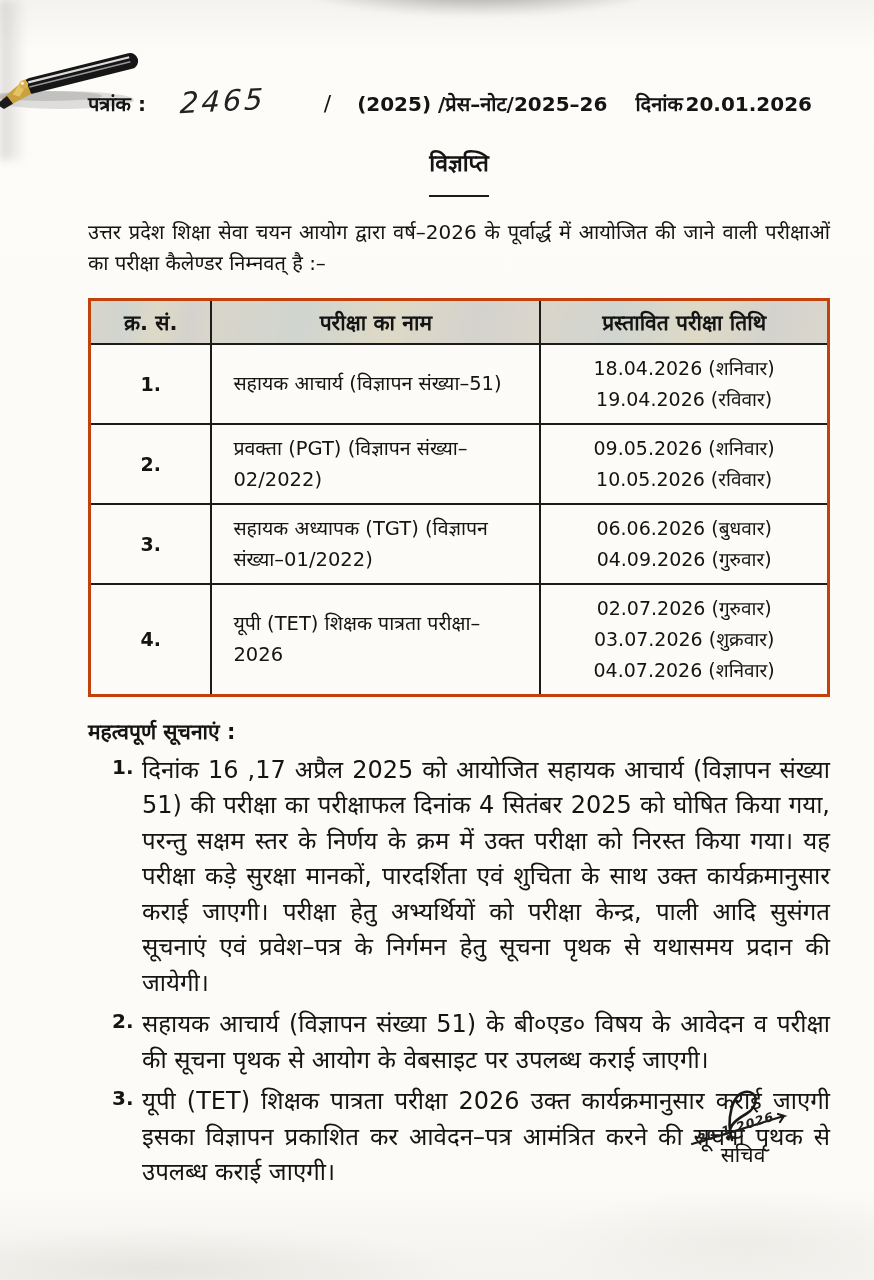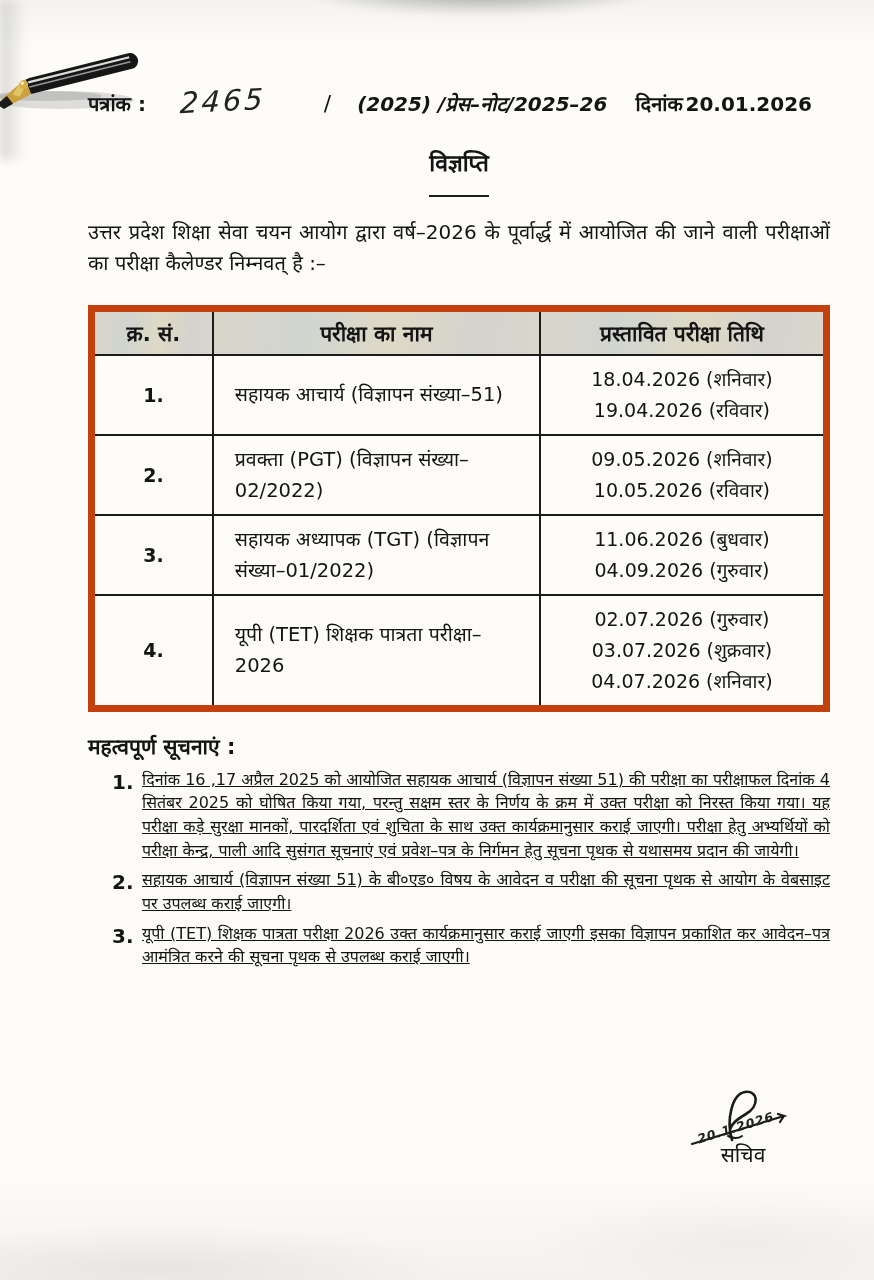--- a/index.html
+++ b/index.html
@@ -38,50 +38,50 @@
   .ref-line{
     display:flex;align-items:baseline;margin-top:20px;
     font-size:20px;font-weight:bold;
   }
   .ref-number{
     font-weight:normal;font-style:italic;font-size:29px;
     transform:rotate(-3deg) skewX(-6deg);
     margin-left:34px;letter-spacing:3px;color:#222;
   }
   .ref-slash{margin-left:58px;font-weight:normal;font-size:22px;}
-  .ref-text{margin-left:26px;font-style:italic;}
+  .ref-text{margin-left:26px;}
   .ref-date-label{margin-left:28px;}
   .ref-date{margin-left:auto;margin-right:18px;}
   .notice-heading{
     text-align:center;margin-top:28px;font-size:23px;font-weight:bold;
   }
   .notice-heading span{
     border-bottom:2px solid #1b1b1b;padding-bottom:17px;display:inline-block;
   }
   .intro{
     margin:20px 0 0 0;font-size:20px;line-height:1.55;text-align:justify;
   }
   table.exam-table{
-    width:100%;border-collapse:collapse;margin-top:26px;
-    border:7px solid #c2410c;
+    width:100%;border-collapse:collapse;margin-top:19px;
+    border:3px solid #c2410c;
   }
   .exam-table th,.exam-table td{border:2px solid #1c1c1c;}
   .exam-table th{
     background:linear-gradient(100deg,#d9d5ca 0%,#d0d5cf 28%,#ded9c6 55%,#d4d2cd 80%,#dad6cc 100%);
     font-size:21px;font-weight:bold;padding:7px 4px;
   }
   .exam-table td{font-size:19px;padding:8px 10px;}
   td.sr-cell{text-align:center;font-weight:600;width:16.5%;}
   td.name-cell{width:44.5%;font-size:19.5px;line-height:1.6;padding-left:21px;}
   td.dates-cell{width:39%;text-align:center;line-height:1.62;font-weight:500;}
   .notes-heading{margin-top:20px;font-size:21px;font-weight:bold;}
   .notes-list{margin:8px 0 0 0;padding:0;list-style:none;}
   .note-item{display:flex;margin-top:6px;}
   .note-num{flex:0 0 30px;margin-left:24px;font-weight:bold;font-size:20px;line-height:1.48;}
-  .note-text{flex:1;font-size:16px;line-height:1.48;text-align:justify;text-decoration:underline;}
+  .note-text{flex:1;font-size:24px;line-height:1.48;text-align:justify;}
   .signature{
     position:absolute;top:1086px;right:66px;width:130px;text-align:center;
   }
   .sig-flourish{display:block;margin:0 auto;}
   .sig-date{
     position:absolute;left:18px;top:34px;
     font-size:12.5px;font-style:italic;font-weight:bold;color:#222;
     transform:rotate(-17deg);letter-spacing:1px;white-space:nowrap;
   }
   .sig-title{font-size:21px;margin-top:-8px;}
@@ -147,21 +147,21 @@
         <td class="name-cell">प्रवक्ता (PGT) (विज्ञापन संख्या–02/2022)</td>
         <td class="dates-cell">
           <div>09.05.2026 (शनिवार)</div>
           <div>10.05.2026 (रविवार)</div>
         </td>
       </tr>
       <tr>
         <td class="sr-cell">3.</td>
         <td class="name-cell">सहायक अध्यापक (TGT) (विज्ञापन संख्या–01/2022)</td>
         <td class="dates-cell">
-          <div>11.06.2026 (बुधवार)</div>
+          <div>06.06.2026 (बुधवार)</div>
           <div>04.09.2026 (गुरुवार)</div>
         </td>
       </tr>
       <tr>
         <td class="sr-cell">4.</td>
         <td class="name-cell">यूपी (TET) शिक्षक पात्रता परीक्षा–2026</td>
         <td class="dates-cell">
           <div>02.07.2026 (गुरुवार)</div>
           <div>03.07.2026 (शुक्रवार)</div>
           <div>04.07.2026 (शनिवार)</div>

